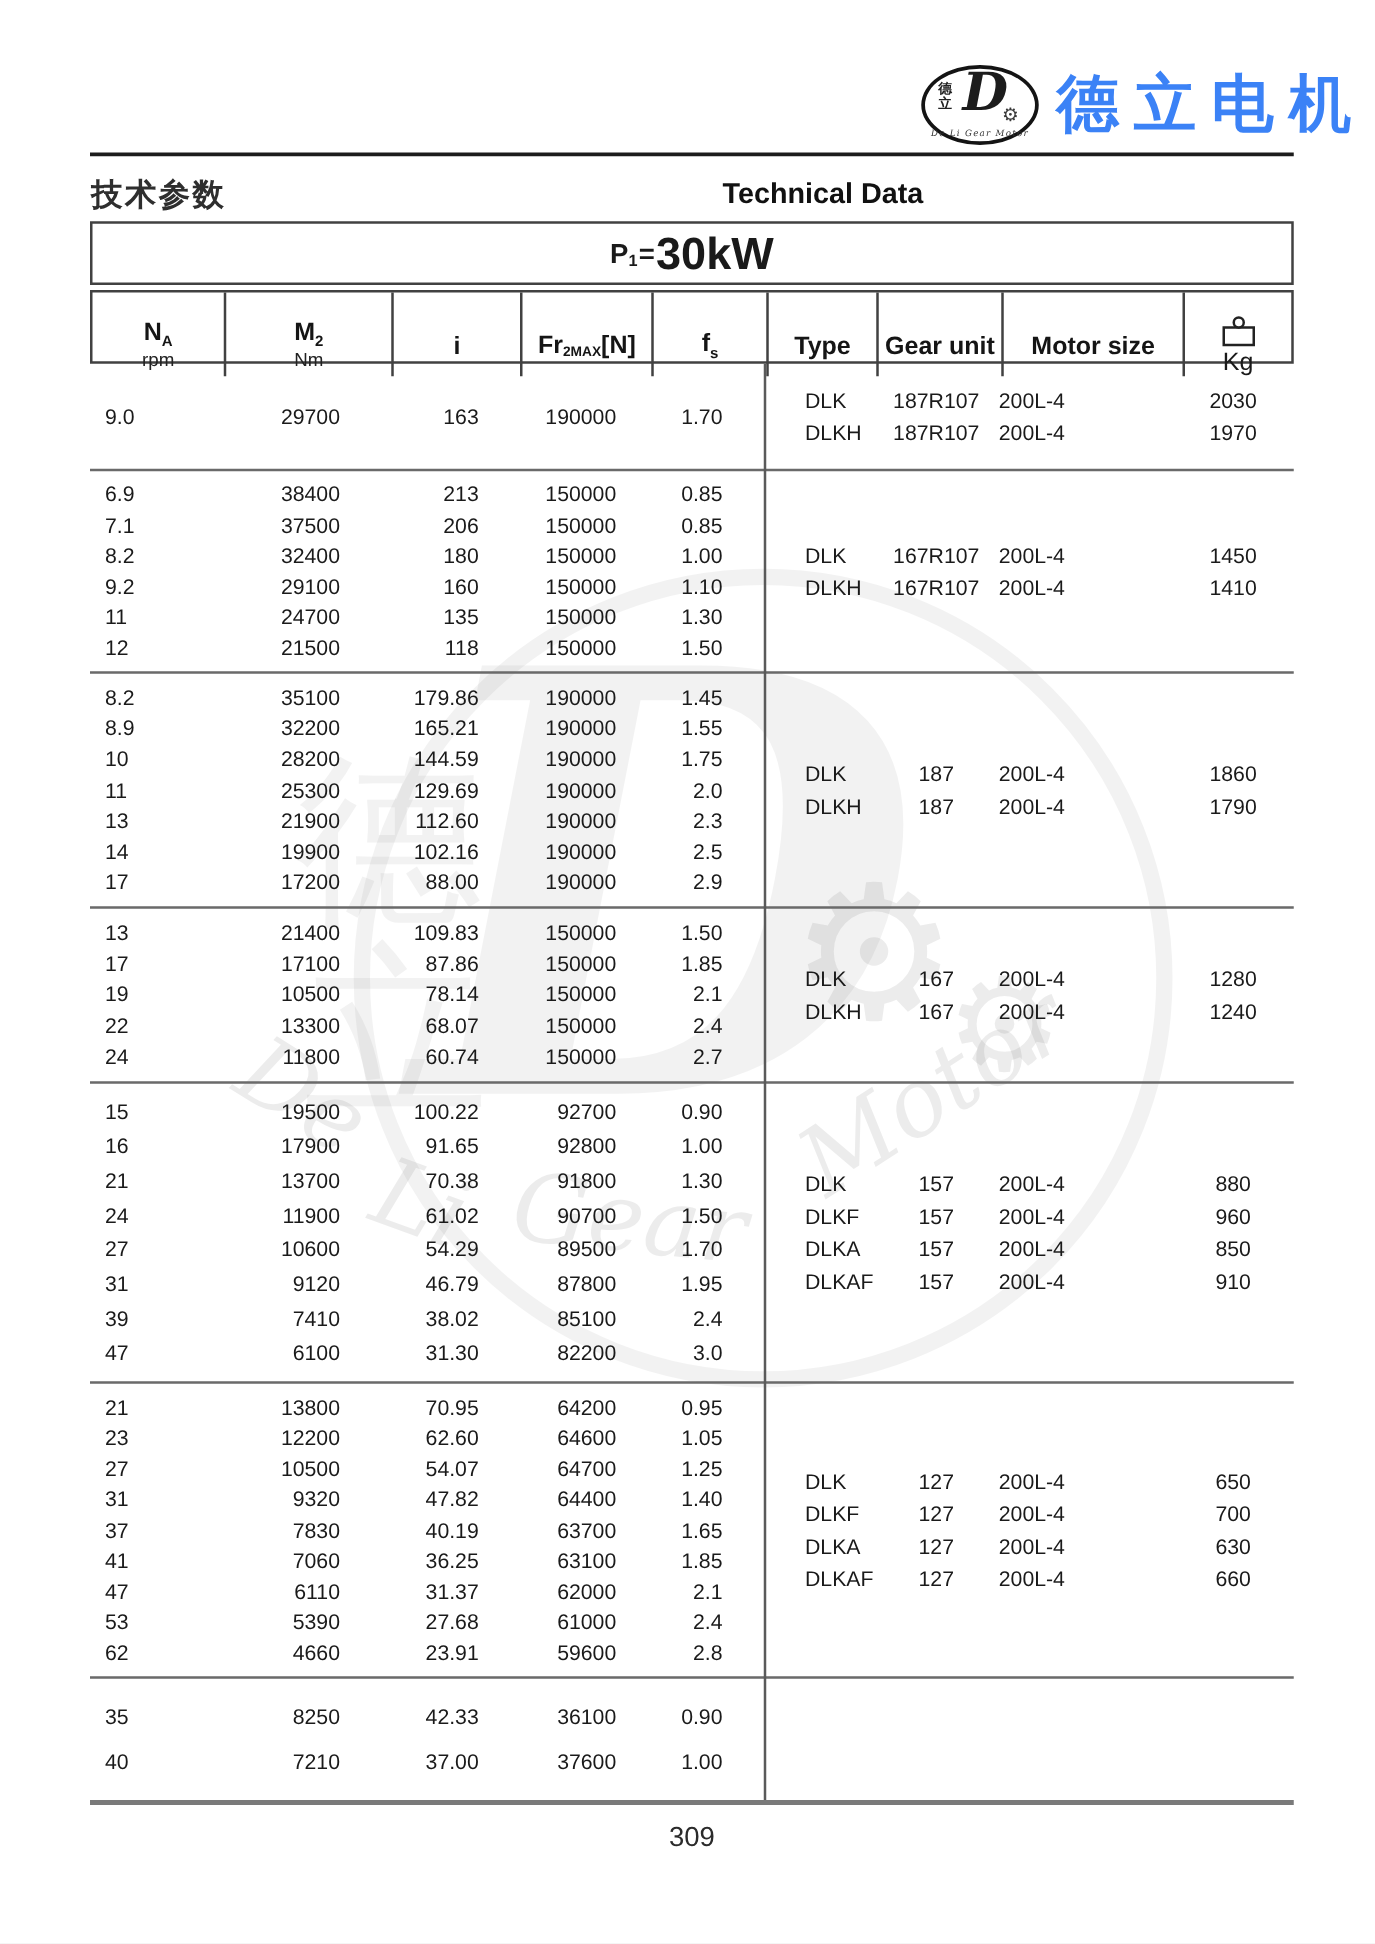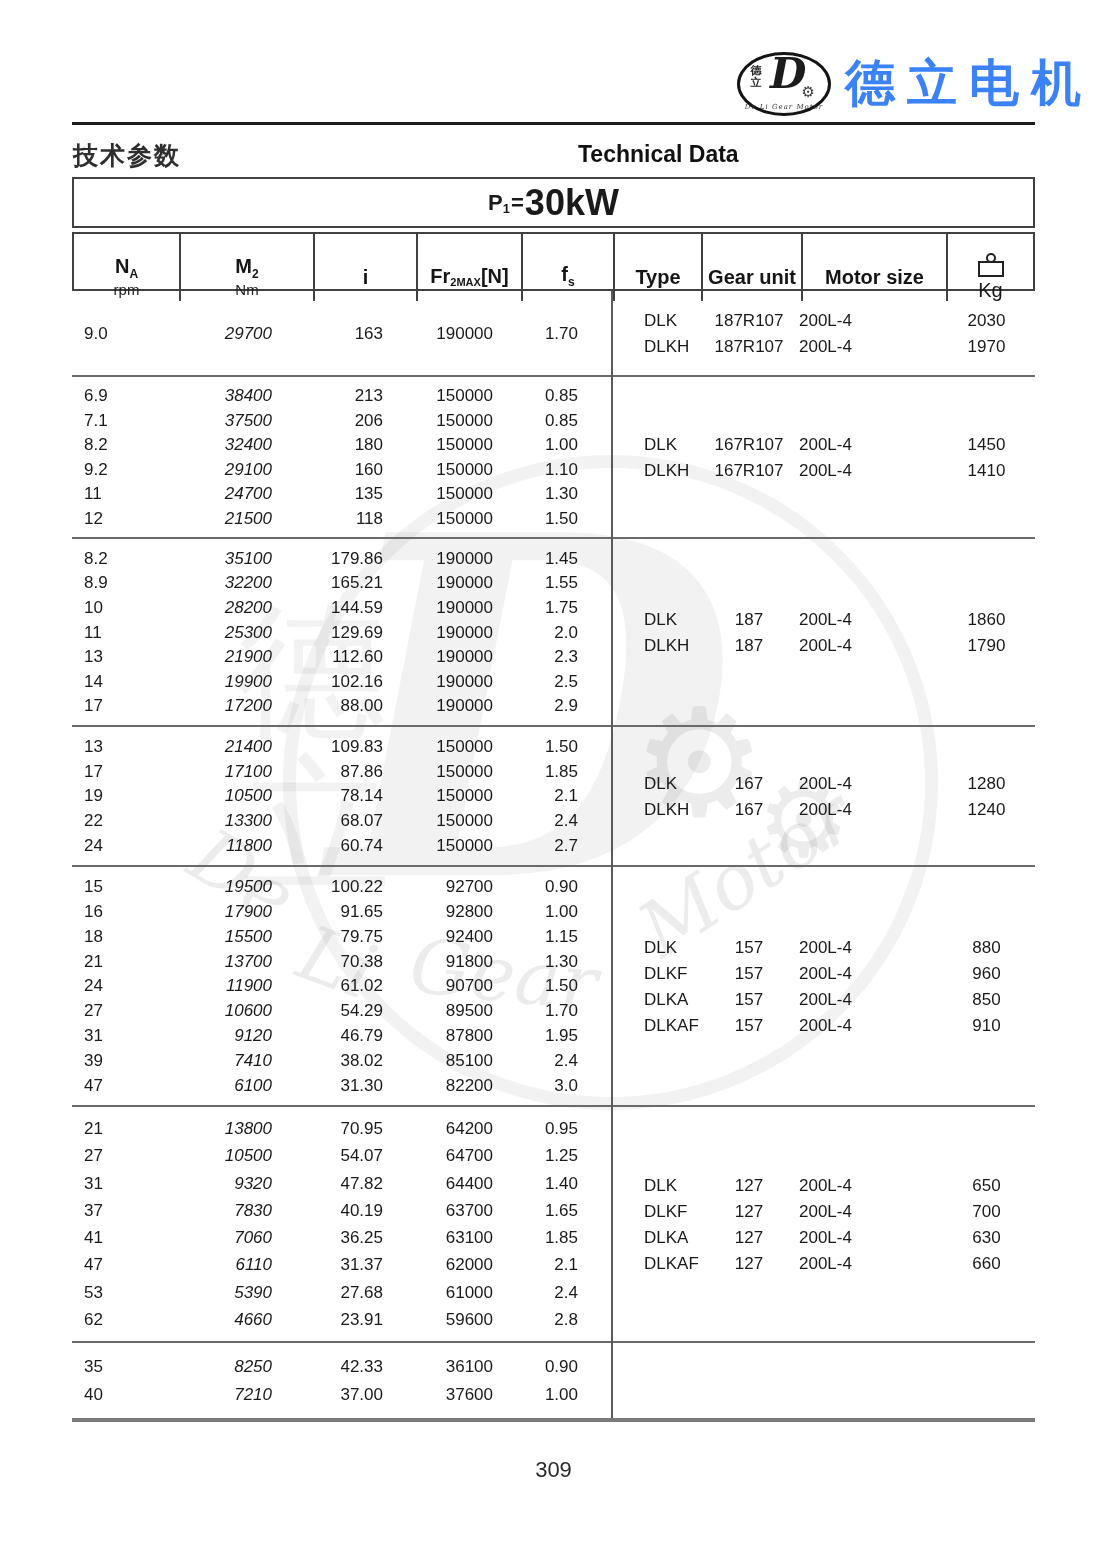--- a/index.html
+++ b/index.html
@@ -118,27 +118,27 @@
   }
   .vdiv { position:absolute; left:539px; top:0; bottom:0; width:2px; background:#5a5a5a; }
   .group { display:flex; }
   .group:not(:last-child) { border-bottom:2px solid #6a6a6a; }
   .group[data-group="0"] { height:86px; }
   .group[data-group="1"] { height:162px; }
   .group[data-group="2"] { height:188px; }
   .group[data-group="3"] { height:140px; }
   .group[data-group="4"] { height:240px; }
   .group[data-group="5"] { height:236px; }
-  .group[data-group="6"] { height:75px; }
+  .group[data-group="6"] { height:97px; }
   .g-left  { width:539px; display:flex; flex-direction:column; justify-content:space-evenly; padding:4px 0; }
   .g-right { width:424px; display:flex; flex-direction:column; justify-content:center; gap:7px; }
   .drow { display:grid; grid-template-columns:105px 134px 103px 105px 92px; font-size:17px; line-height:19px; }
   .rrow { display:grid; grid-template-columns:88px 100px 145px 85px; font-size:17px; line-height:19px; }
   .c-na   { padding-left:12px; }
-  .c-m2   { text-align:right; padding-right:39px;font-style:italic; }
+  .c-m2   { text-align:right; padding-right:39px; }
   .c-i    { text-align:right; padding-right:31px; }
   .c-fr   { text-align:right; padding-right:26px; }
   .c-fs   { text-align:right; padding-right:33px; }
   .c-type { padding-left:33px; }
   .c-gear { text-align:center; }
   .c-motor{ }
   .c-kg   { text-align:center; }
 
   .page-number {
     position:absolute; z-index:1; left:72px; top:1457px; width:963px;
@@ -435,27 +435,20 @@
             <span class="c-fs">0.90</span>
           </div>
           <div class="drow">
             <span class="c-na">16</span>
             <span class="c-m2">17900</span>
             <span class="c-i">91.65</span>
             <span class="c-fr">92800</span>
             <span class="c-fs">1.00</span>
           </div>
           <div class="drow">
-            <span class="c-na">18</span>
-            <span class="c-m2">15500</span>
-            <span class="c-i">79.75</span>
-            <span class="c-fr">92400</span>
-            <span class="c-fs">1.15</span>
-          </div>
-          <div class="drow">
             <span class="c-na">21</span>
             <span class="c-m2">13700</span>
             <span class="c-i">70.38</span>
             <span class="c-fr">91800</span>
             <span class="c-fs">1.30</span>
           </div>
           <div class="drow">
             <span class="c-na">24</span>
             <span class="c-m2">11900</span>
             <span class="c-i">61.02</span>
@@ -521,20 +514,27 @@
     <div class="group" data-group="5">
         <div class="g-left">
           <div class="drow">
             <span class="c-na">21</span>
             <span class="c-m2">13800</span>
             <span class="c-i">70.95</span>
             <span class="c-fr">64200</span>
             <span class="c-fs">0.95</span>
           </div>
           <div class="drow">
+            <span class="c-na">23</span>
+            <span class="c-m2">12200</span>
+            <span class="c-i">62.60</span>
+            <span class="c-fr">64600</span>
+            <span class="c-fs">1.05</span>
+          </div>
+          <div class="drow">
             <span class="c-na">27</span>
             <span class="c-m2">10500</span>
             <span class="c-i">54.07</span>
             <span class="c-fr">64700</span>
             <span class="c-fs">1.25</span>
           </div>
           <div class="drow">
             <span class="c-na">31</span>
             <span class="c-m2">9320</span>
             <span class="c-i">47.82</span>

